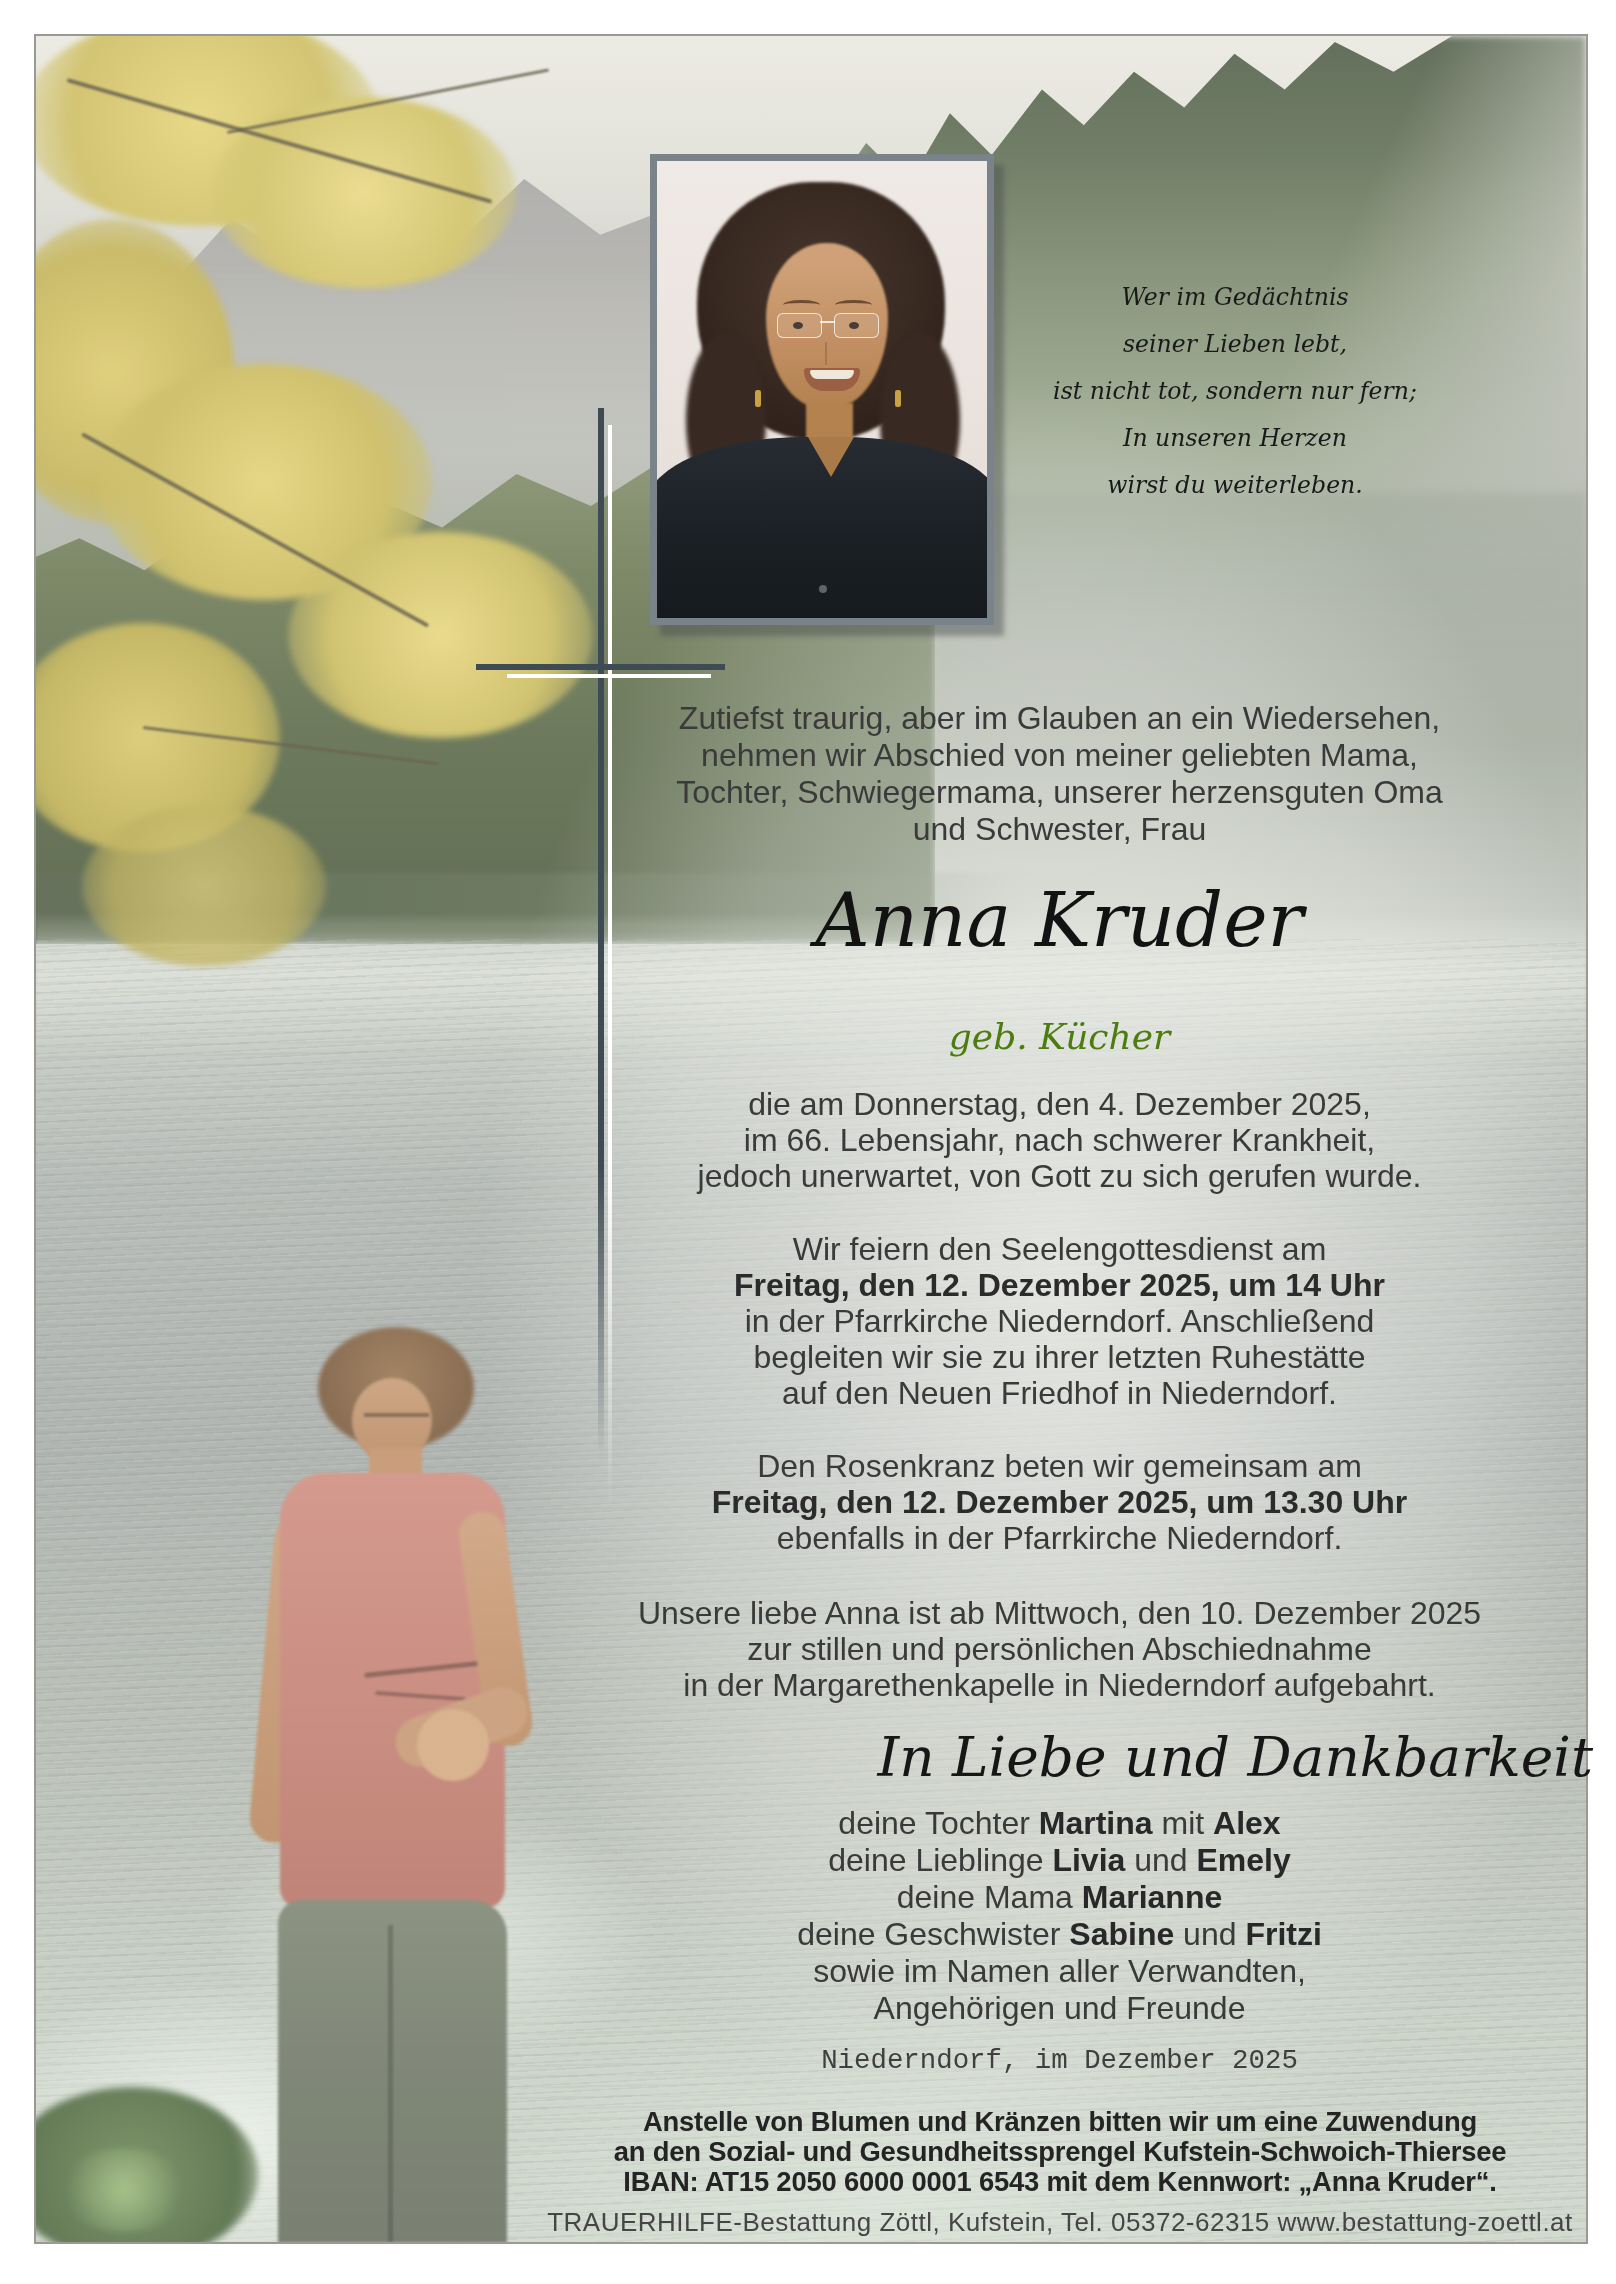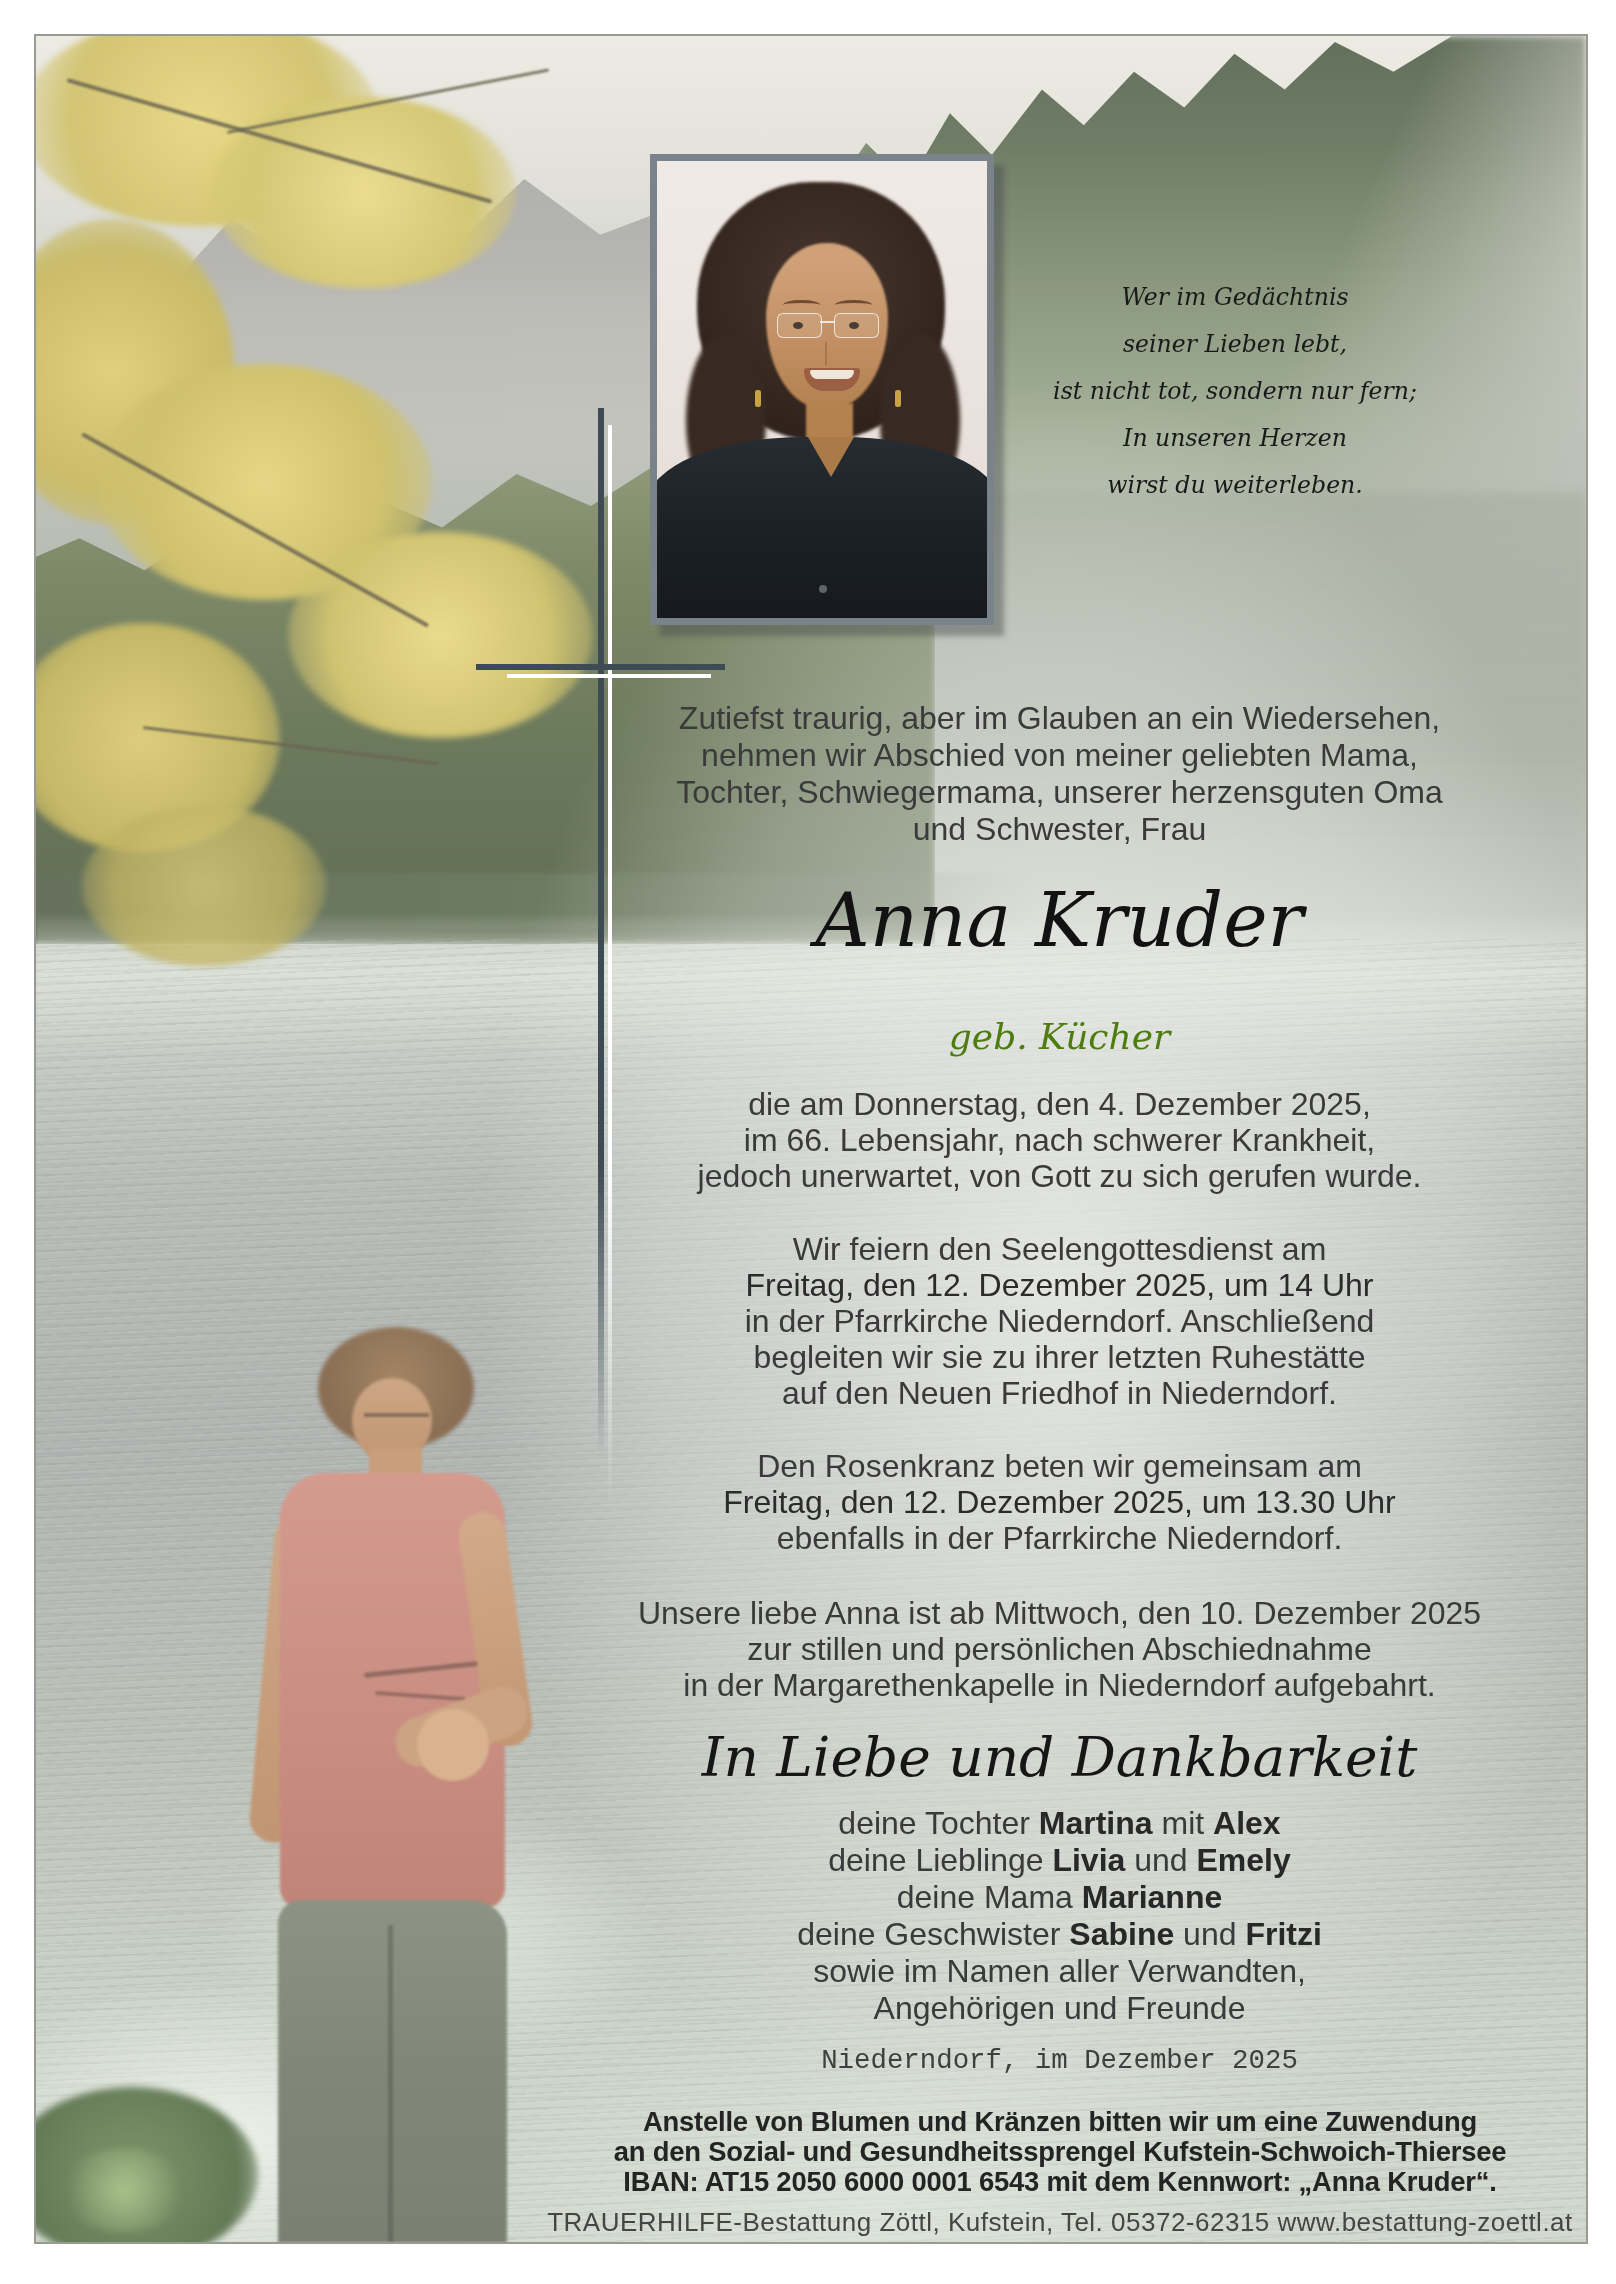--- a/index.html
+++ b/index.html
@@ -159,22 +159,22 @@
   .txt{position:absolute;text-align:center;color:#3a3a3a;}
   .script{font-family:"DejaVu Serif","Liberation Serif",serif;font-style:italic;color:#1b1b1b;}
   .poem{left:892px;top:274px;width:686px;font-size:23.6px;line-height:47px;color:#191919;}
   .intro{left:526px;top:700px;width:1067px;font-size:32px;line-height:37px;}
   .name{left:526px;top:878px;width:1067px;font-size:75px;line-height:84px;color:#121212;}
   .maiden{left:526px;top:983px;width:1067px;font-size:36px;line-height:43px;color:#4d7c0f;margin-top:32px;}
   .blockA{left:526px;top:1086px;width:1067px;font-size:32px;line-height:36px;}
   .blockB{left:526px;top:1231px;width:1067px;font-size:32px;line-height:36px;}
   .blockC{left:526px;top:1448px;width:1067px;font-size:32px;line-height:36px;}
   .blockD{left:526px;top:1595px;width:1067px;font-size:32px;line-height:36px;}
-  .bold-line{font-weight:normal;color:#2b2b2b;}
-  .inliebe{left:526px;top:1724px;width:1067px;font-size:55px;line-height:66px;color:#161616;}
+  .bold-line{font-weight:bold;color:#2b2b2b;}
+  .inliebe{left:526px;top:1724px;width:1067px;font-size:55px;line-height:66px;color:#161616;text-align:right;}
   .family{left:526px;top:1805px;width:1067px;font-size:32px;line-height:37px;}
   .family b{color:#282828;}
   .dateline{left:526px;top:2045px;width:1067px;font-size:27.4px;line-height:32px;color:#3f3f3f;font-family:Liberation Mono, monospace;}
   .donation{left:488px;top:2107px;width:1144px;font-size:27.4px;line-height:30px;font-weight:bold;color:#242424;letter-spacing:-0.2px;}
   .agency{left:488px;top:2208px;width:1144px;font-size:26px;line-height:29px;color:#454545;letter-spacing:0.5px;}
 </style>
 </head>
 <body>
 
 <div class="page">

